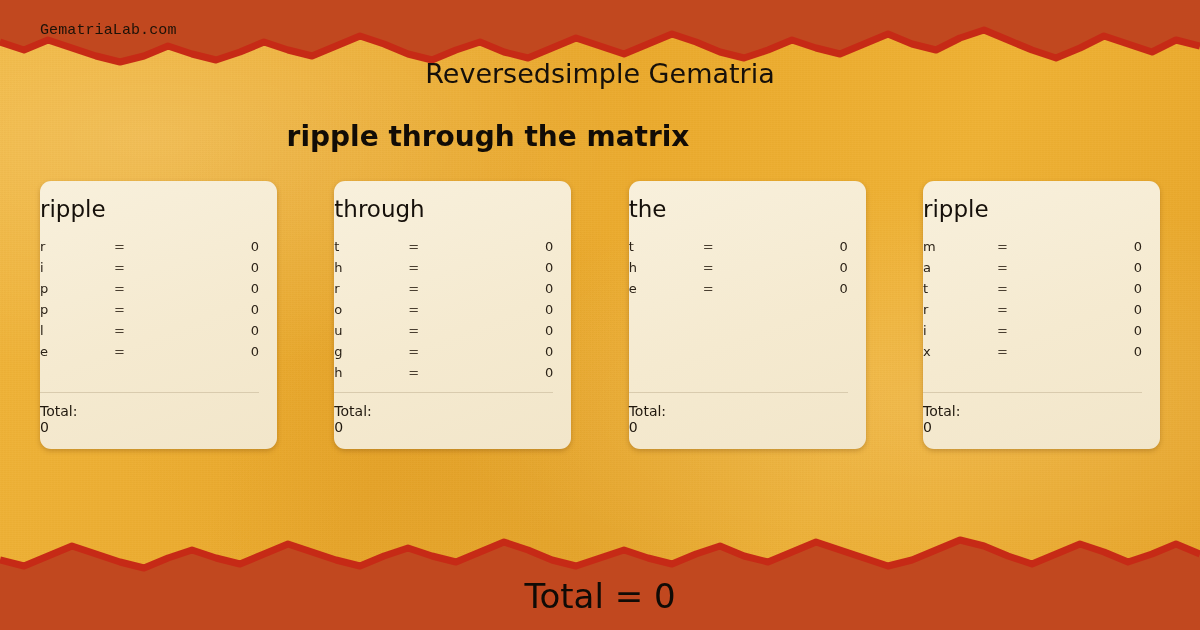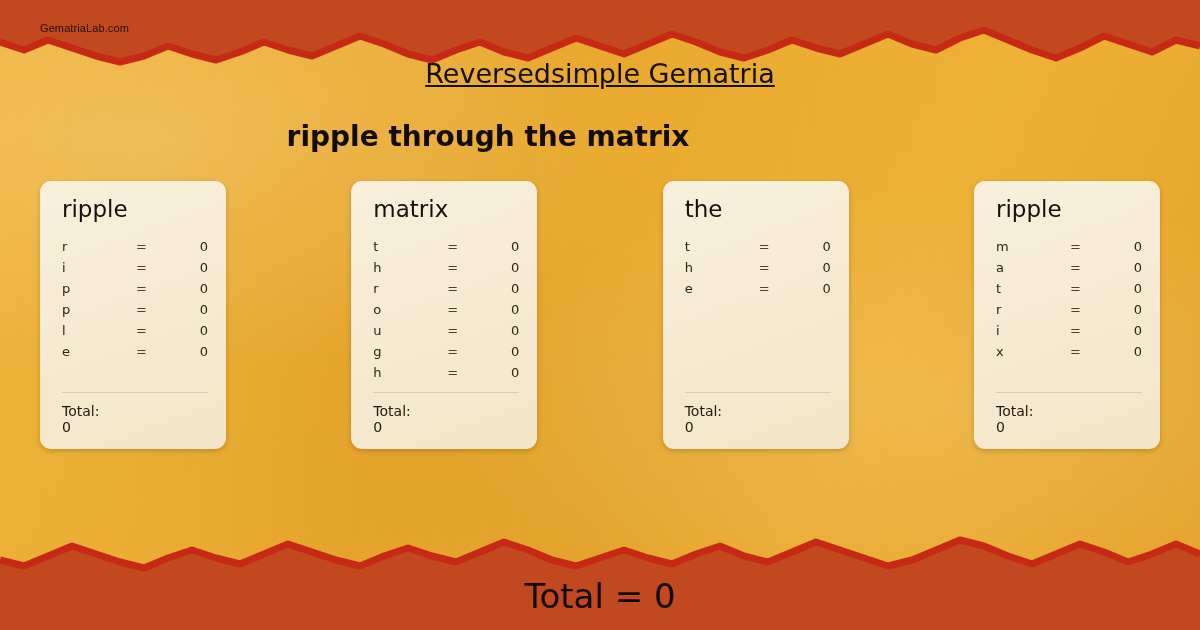--- a/index.html
+++ b/index.html
@@ -48,37 +48,36 @@
   .band svg { display: block; width: 1200px; }
 
   .band-top { top: 0; height: 120px; }
   .band-bottom { bottom: 0; height: 120px; }
 
   .logo {
     position: absolute;
     left: 40px;
     top: 22px;
     z-index: 5;
-    font-size: 11px;
+    font-size: 15px;
     color: #1c1208;
     letter-spacing: 0.1px;
-    font-family: Liberation Sans, sans-serif;
+    font-family: Liberation Mono, monospace;
   }
 
   .headline {
     position: absolute;
     left: 0;
     top: 58px;
     width: 1200px;
     text-align: center;
     z-index: 4;
     font-size: 27px;
     color: #16100a;
     font-weight: 400;
-    text-decoration: underline;
   }
 
   .subheadline {
     position: absolute;
     left: 0;
     top: 120px;
     width: 976px;
     text-align: center;
     z-index: 4;
     font-size: 28px;
@@ -92,28 +91,28 @@
     top: 181px;
     width: 1120px;
     height: 270px;
     z-index: 4;
     display: flex;
     justify-content: space-between;
     align-items: flex-start;
   }
 
   .card {
-    width: 186px;
+    width: 237px;
     min-height: 268px;
     box-sizing: border-box;
     background-color: #f6ecd4;
     background-image: linear-gradient(160deg, #f8f0dc 0%, #f5ead0 55%, #f2e6ca 100%);
     border-radius: 11px;
     box-shadow: 0 2px 5px rgba(92,52,6,0.28);
-    padding: 16px 18px 14px 22px;
+    padding: 16px 18px 14px 0;
     display: flex;
     flex-direction: column;
   }
 
   .card-word {
     font-size: 23px;
     color: #16100a;
     margin-bottom: 16px;
     line-height: 1.12;
     white-space: nowrap;
@@ -234,21 +233,21 @@
         </div>
       </div>
       <div class="card-divider"></div>
       <div class="card-total">
         <span class="ct-label">Total:</span>
         <span class="ct-val">0</span>
       </div>
     </div>
 
     <div class="card">
-      <div class="card-word">matrix</div>
+      <div class="card-word">through</div>
       <div class="letters">
         <div class="letter-row">
           <span class="lr-letter">t</span>
           <span class="lr-eq">=</span>
           <span class="lr-val">0</span>
         </div>
         <div class="letter-row">
           <span class="lr-letter">h</span>
           <span class="lr-eq">=</span>
           <span class="lr-val">0</span>

